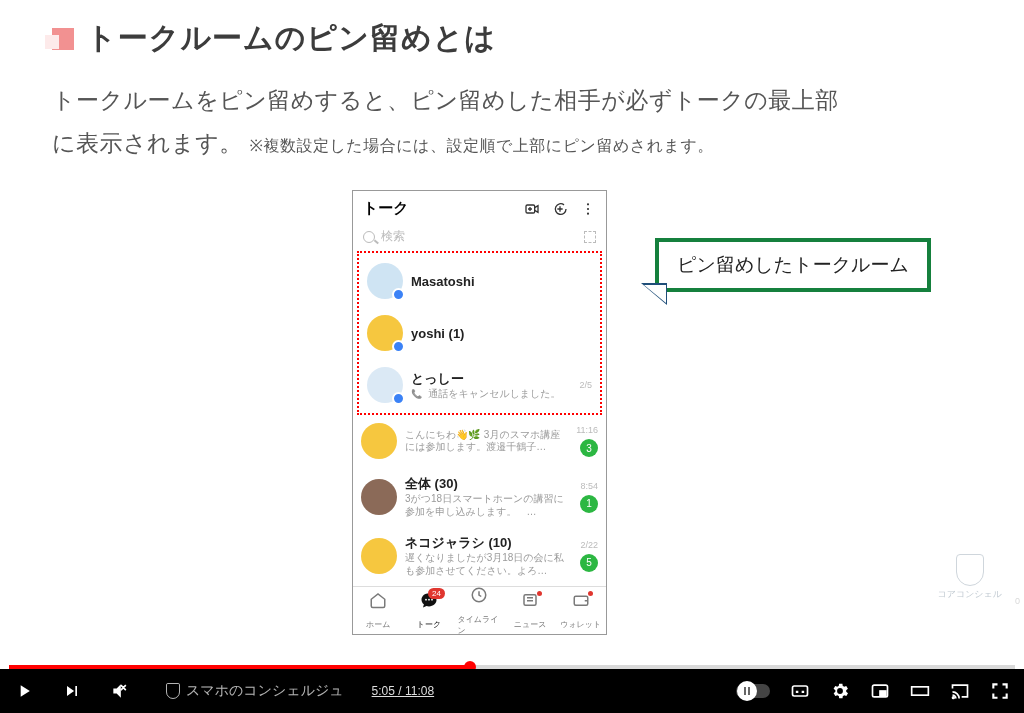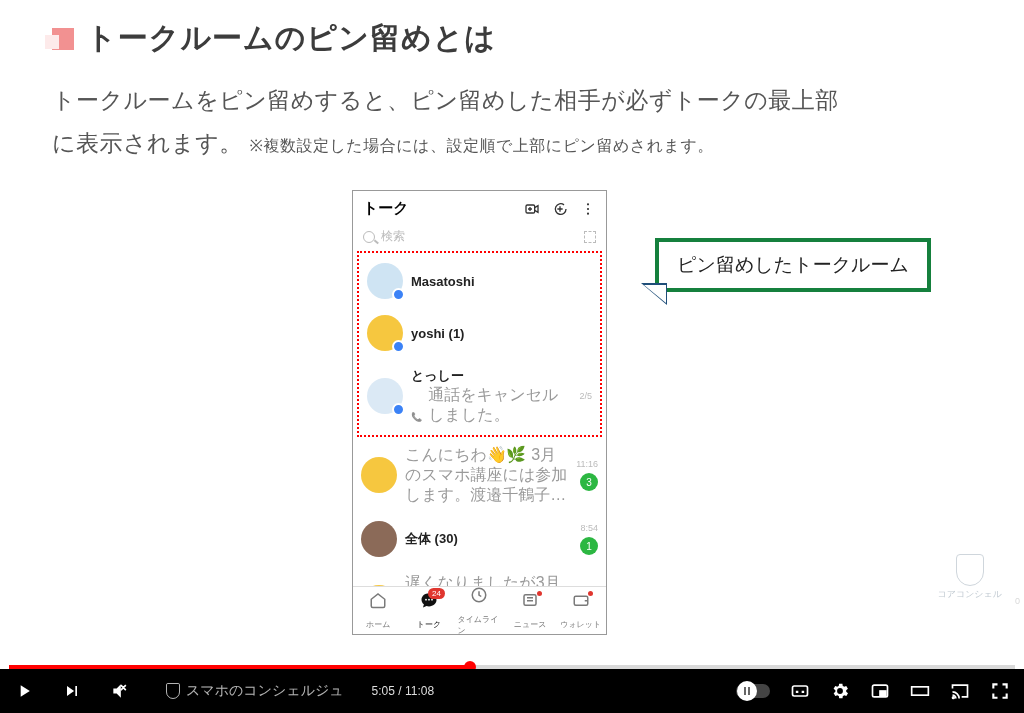--- a/index.html
+++ b/index.html
@@ -71,21 +71,21 @@
   position:relative;
 }
 .av{ width:36px; height:36px; border-radius:50%; flex-shrink:0; position:relative; }
 .av.blue{ background:#cfe4f3;}
 .av.yel{ background:#f6c73f;}
 .av.lblue{ background:#dbe9f5;}
 .av.brown{ background:#8b6a58;}
 .pin-dot{ position:absolute; right:-2px; bottom:-2px; width:13px;height:13px;border-radius:50%;background:#3b82f6;border:2px solid #fff;}
 .ci-main{ flex:1; min-width:0;}
 .ci-name{ font-size:13px; font-weight:600; color:#222;}
-.ci-sub{ font-size:16px; color:#9a9a9a; line-height:1.25; display:flex; align-items:flex-end; gap:4px;}
+.ci-sub{ font-size:10px; color:#9a9a9a; line-height:1.25; display:flex; align-items:flex-end; gap:4px;}
 .ci-right{ display:flex; flex-direction:column; align-items:flex-end; gap:4px;}
 .ci-time{ font-size:9px; color:#bbb;}
 .badge{ min-width:18px;height:18px;border-radius:9px;background:#2cb742;color:#fff;font-size:10px;display:flex;align-items:center;justify-content:center;padding:0 5px;}
 .phone-row .ci-sub span.tel::before{content:"📞"; font-size:9px; filter:grayscale(1) opacity(.6); margin-right:2px;}
 
 .tabbar{
   position:absolute; left:0; right:0; bottom:0;
   height:48px; border-top:1px solid #ddd; background:#fff;
   display:flex; justify-content:space-around; align-items:center;
 }
@@ -125,21 +125,21 @@
   position:absolute; left:0; right:0; bottom:0; height:44px;
   display:flex; align-items:center; justify-content:space-between;
   padding:0 14px;
   color:#fff; background:#000;
 }
 .player-left{display:flex;align-items:center;gap:28px;}
 .player-right{display:flex;align-items:center;gap:20px;}
 .pbtn{width:20px;height:20px;display:flex;align-items:center;justify-content:center;cursor:pointer;}
 .wm-text{ display:flex; align-items:center; gap:6px; color:rgba(255,255,255,.7); font-size:14px; margin-left:8px;}
 .wm-shield{width:14px;height:16px;border:1.5px solid rgba(255,255,255,.7);border-radius:2px 2px 8px 8px;}
-.time{font-size:12px;color:#ddd;}
+.time{font-size:12px;color:#ddd;text-decoration:underline;}
 .autoplay-pill{ width:34px;height:14px;border-radius:8px;background:#444;position:relative;}
 .autoplay-pill .kn{position:absolute;left:1px;top:-3px;width:20px;height:20px;border-radius:50%;background:#fff;display:flex;align-items:center;justify-content:center;}
 .autoplay-pill .kn .pp{width:6px;height:8px;border-left:2px solid #666;border-right:2px solid #666;}
 </style>
 </head>
 <body>
 
 <div class="slide">
 
   <div class="title-row">
@@ -226,29 +226,31 @@
       </div>
       <div class="ci-right">
         <div class="ci-time">11:16</div>
         <div class="badge">3</div>
       </div>
     </div>
     <div class="chat-item">
       <div class="av brown"></div>
       <div class="ci-main">
         <div class="ci-name">全体 (30)</div>
+        <div class="ci-sub">3がつ18日スマートホーンの講習に参加を申し込みします。　…</div>
       </div>
       <div class="ci-right">
         <div class="ci-time">8:54</div>
         <div class="badge">1</div>
       </div>
     </div>
     <div class="chat-item">
       <div class="av yel"></div>
       <div class="ci-main">
+        <div class="ci-name">ネコジャラシ (10)</div>
         <div class="ci-sub">遅くなりましたが3月18日の会に私も参加させてください。よろ…</div>
       </div>
       <div class="ci-right">
         <div class="ci-time">2/22</div>
         <div class="badge">5</div>
       </div>
     </div>
 
     <div class="tabbar">
       <div class="tab">

